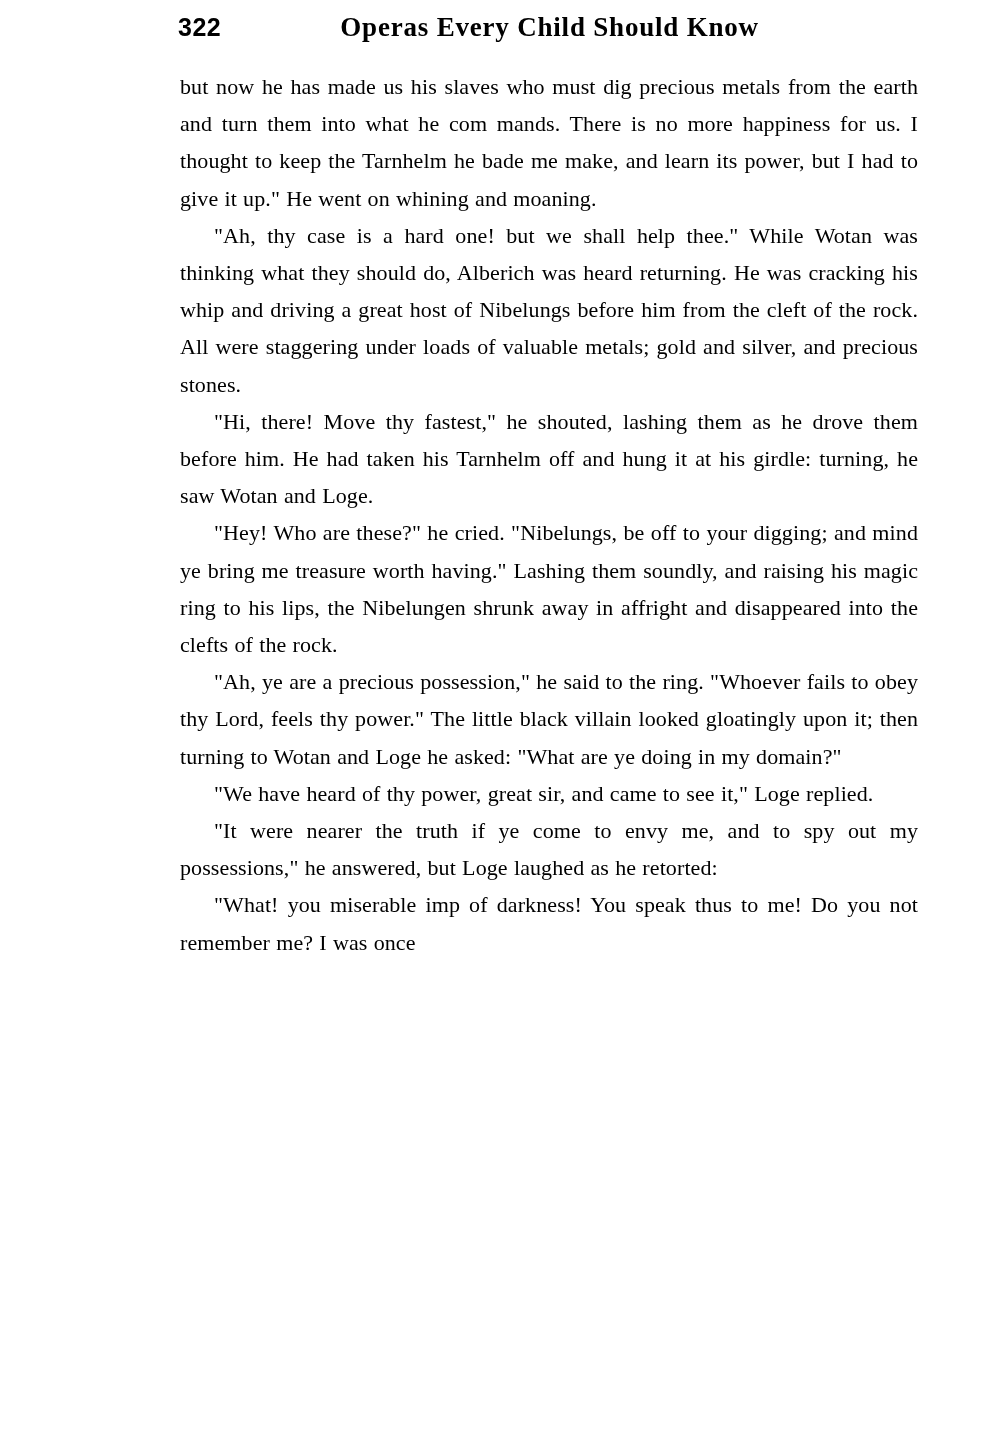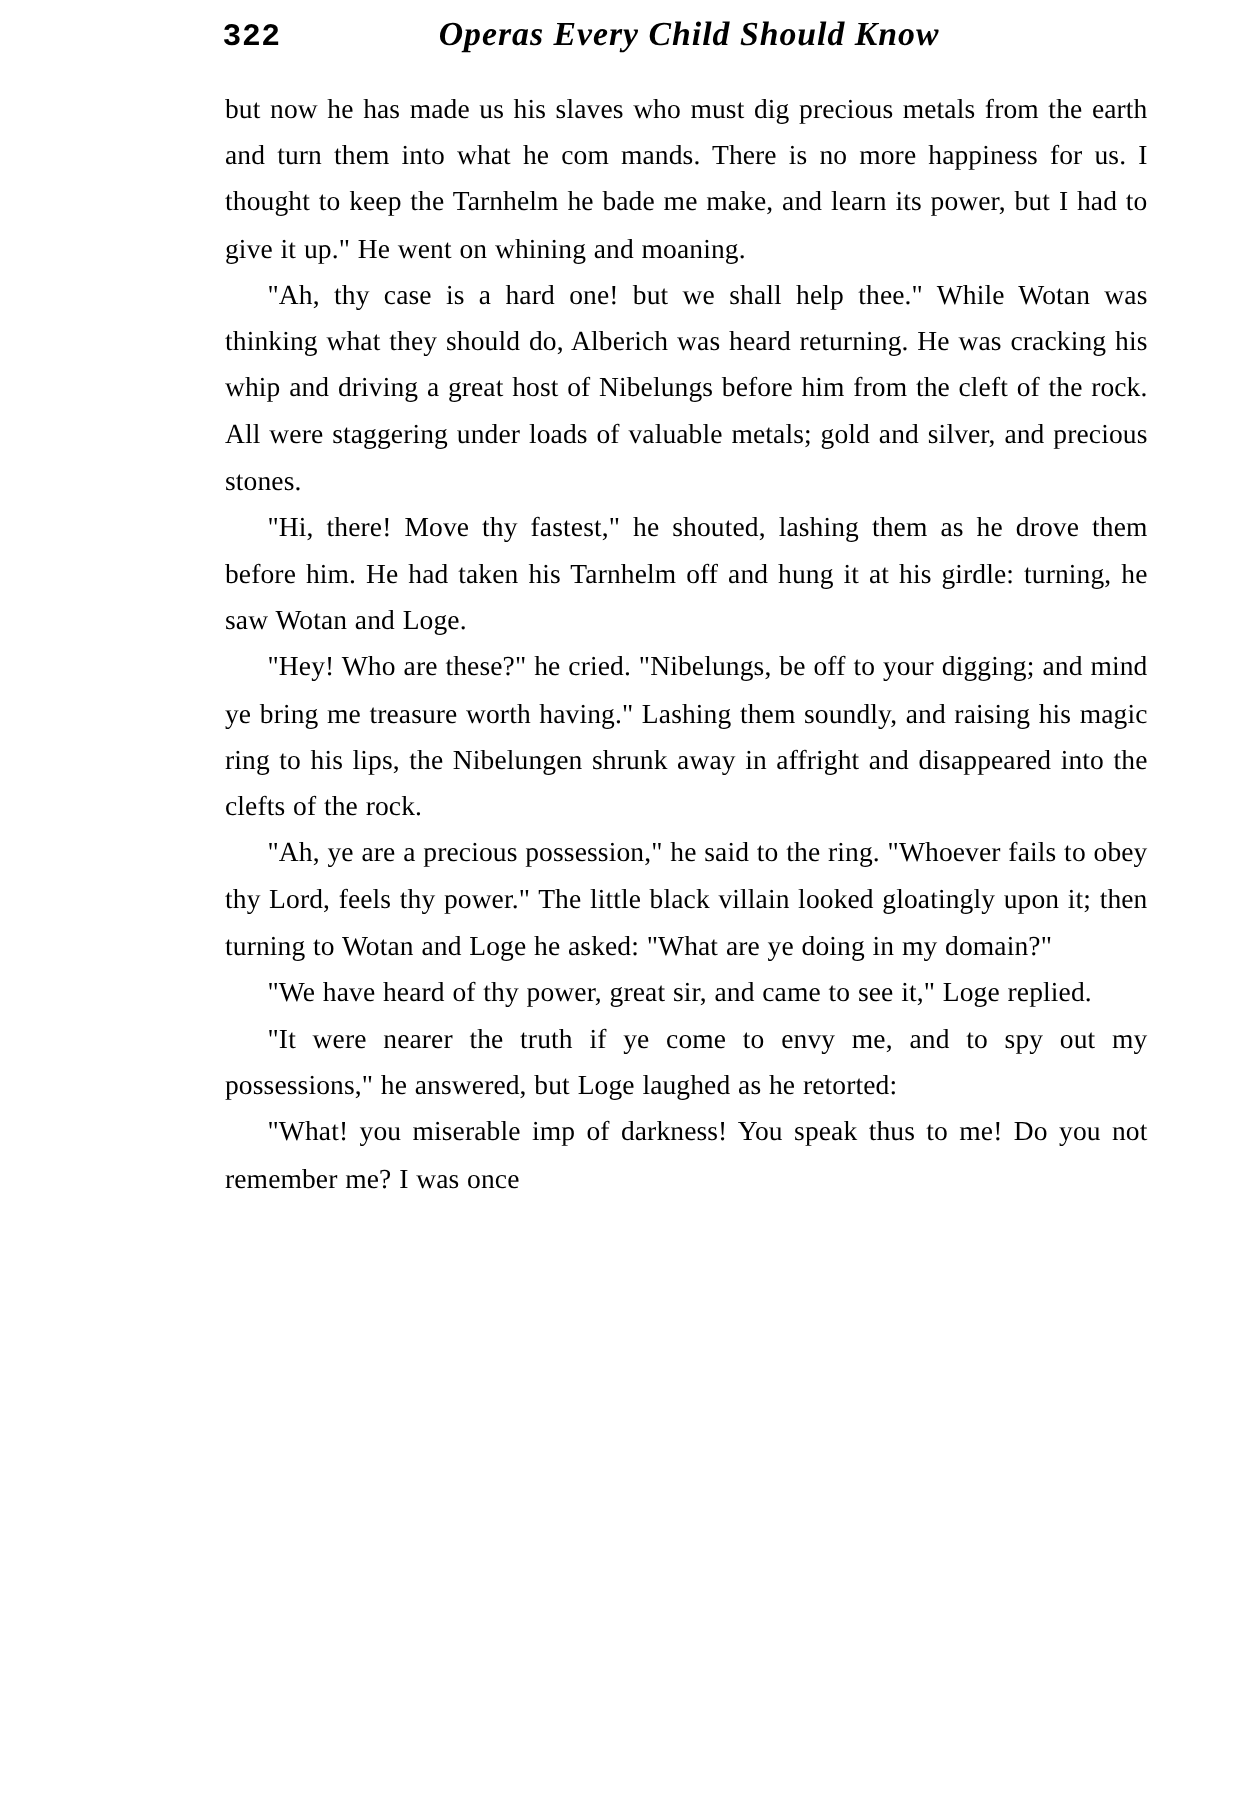--- a/index.html
+++ b/index.html
@@ -26,26 +26,25 @@
     left: 178px;
     width: 740px;
     height: 40px;
     display: flex;
     align-items: baseline;
   }
   .folio {
     font-size: 25px;
     font-weight: 600;
     letter-spacing: 0.5px;
-    font-family: Liberation Mono, monospace;
+    font-family: Liberation Sans, sans-serif;
   }
   .running-title {
     flex: 1;
     text-align: center;
-    font-style: italic;
     font-weight: 700;
     font-size: 27px;
     letter-spacing: 0.8px;
     padding-right: 40px;
   }
   .body-text {
     position: absolute;
     top: 68px;
     left: 180px;
     width: 738px;

